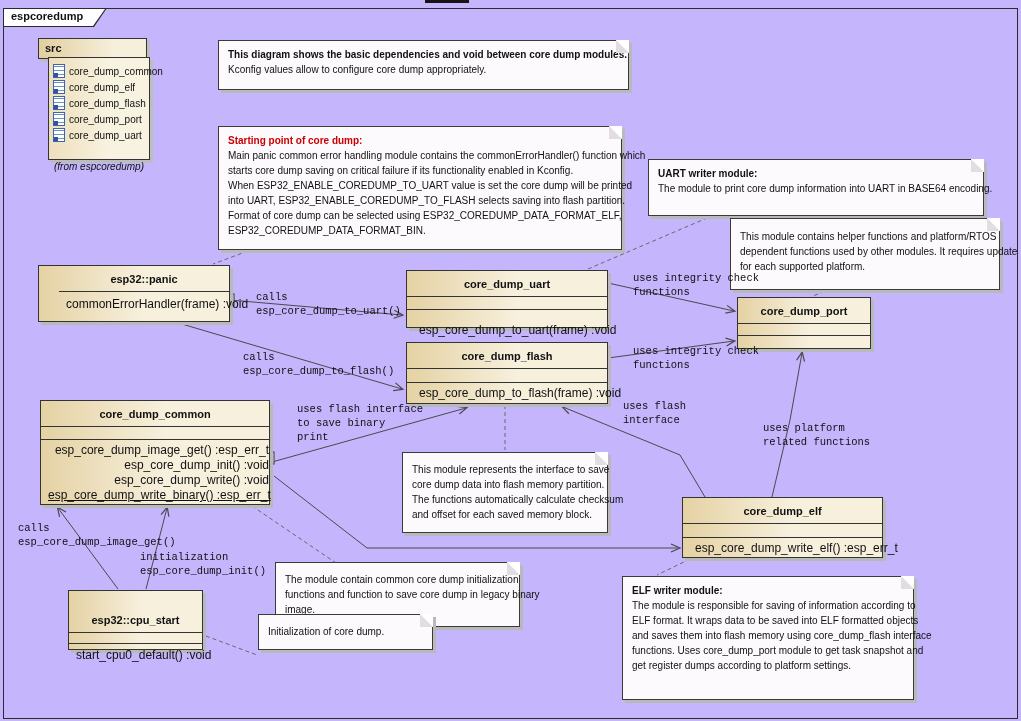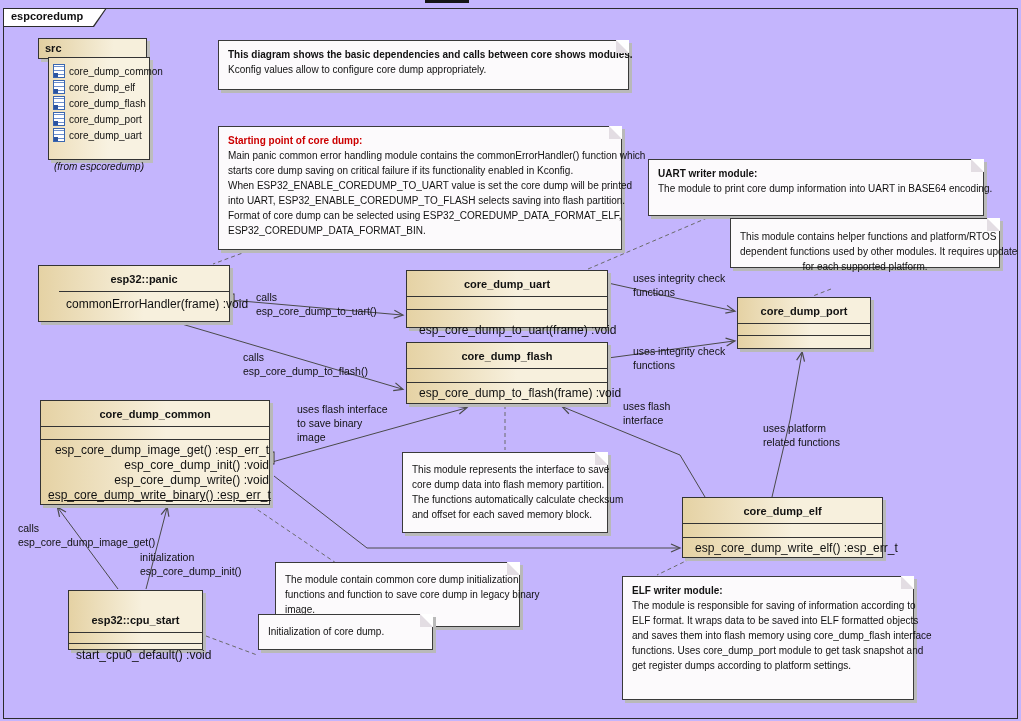--- a/index.html
+++ b/index.html
@@ -42,21 +42,21 @@
   
   .note{position:absolute;border:1px solid #3a3a3a;background:#fcfafc;box-shadow:3px 3px 0 #b9b9b9;
        box-sizing:border-box;padding:6px 9px;}
   .fold{position:absolute;top:-1px;right:-1px;width:0;height:0;border-style:solid;
        border-width:0 13px 13px 0;border-color:#ffffff #ffffff #e3dde3 #e3dde3;}
   .nh{font-size:10px;font-weight:bold;line-height:15px;white-space:nowrap;}
   .nh.red{color:#cc0000;}
   .nl{font-size:10px;line-height:15px;white-space:nowrap;}
 
   
-  .elabel{position:absolute;}
+  .elabel{position:absolute;font-family:Liberation Mono, monospace;}
   .elabel div{font-size:10.5px;line-height:14px;white-space:nowrap;}
 
   svg.wires{position:absolute;left:0;top:0;pointer-events:none;}
 </style>
 </head>
 <body>
 
 <div id="canvas">
 
   <div class="frame-border"></div>
@@ -126,42 +126,42 @@
     </div>
     <div class="pkg-item">
       <span class="ficon"></span>
       <span class="lbl">core_dump_uart</span>
     </div>
   </div>
   <div class="pkg-caption">(from espcoredump)</div>
 
   <div class="note" style="left:218px;top:40px;width:411px;height:50px;">
     <div class="fold"></div>
-    <div class="nh">This diagram shows the basic dependencies and calls between core shows modules.</div>
+    <div class="nh">This diagram shows the basic dependencies and void between core dump modules.</div>
     <div class="nl">Kconfig values allow to configure core dump appropriately.</div>
   </div>
 
   <div class="note" style="left:218px;top:126px;width:404px;height:124px;">
     <div class="fold"></div>
     <div class="nh red">Starting point of core dump:</div>
     <div class="nl">Main panic  common error handling module contains the commonErrorHandler() function which</div>
     <div class="nl">starts core dump saving on critical failure if its functionality enabled in Kconfig.</div>
     <div class="nl">When ESP32_ENABLE_COREDUMP_TO_UART value is set the core dump will be printed</div>
     <div class="nl">into UART, ESP32_ENABLE_COREDUMP_TO_FLASH selects saving into flash partition.</div>
     <div class="nl">Format of core dump can be selected using ESP32_COREDUMP_DATA_FORMAT_ELF,</div>
     <div class="nl">ESP32_COREDUMP_DATA_FORMAT_BIN.</div>
   </div>
 
   <div class="note" style="left:648px;top:159px;width:336px;height:57px;">
     <div class="fold"></div>
     <div class="nh">UART writer module:</div>
     <div class="nl">The module to print core dump information into UART in BASE64 encoding.</div>
   </div>
 
-  <div class="note" style="left:730px;top:218px;width:270px;height:50px;padding-top:10px;text-align:center;">
+  <div class="note" style="left:730px;top:218px;width:270px;height:72px;padding-top:10px;">
     <div class="fold"></div>
     <div class="nl">This module contains helper functions and platform/RTOS</div>
     <div class="nl">dependent functions used by other modules. It requires update</div>
     <div class="nl">for each supported platform.</div>
   </div>
 
   <div class="note" style="left:402px;top:452px;width:206px;height:81px;padding-top:9px;">
     <div class="fold"></div>
     <div class="nl">This module represents the interface to save</div>
     <div class="nl">core dump data into flash memory partition.</div>
@@ -259,21 +259,21 @@
     <div>uses integrity check</div>
     <div>functions</div>
   </div>
   <div class="elabel" style="left:633px;top:344px;">
     <div>uses integrity check</div>
     <div>functions</div>
   </div>
   <div class="elabel" style="left:297px;top:402px;">
     <div>uses flash interface</div>
     <div>to save binary</div>
-    <div>image</div>
+    <div>print</div>
   </div>
   <div class="elabel" style="left:623px;top:399px;">
     <div>uses flash</div>
     <div>interface</div>
   </div>
   <div class="elabel" style="left:763px;top:421px;">
     <div>uses platform</div>
     <div>related functions</div>
   </div>
   <div class="elabel" style="left:18px;top:521px;">

